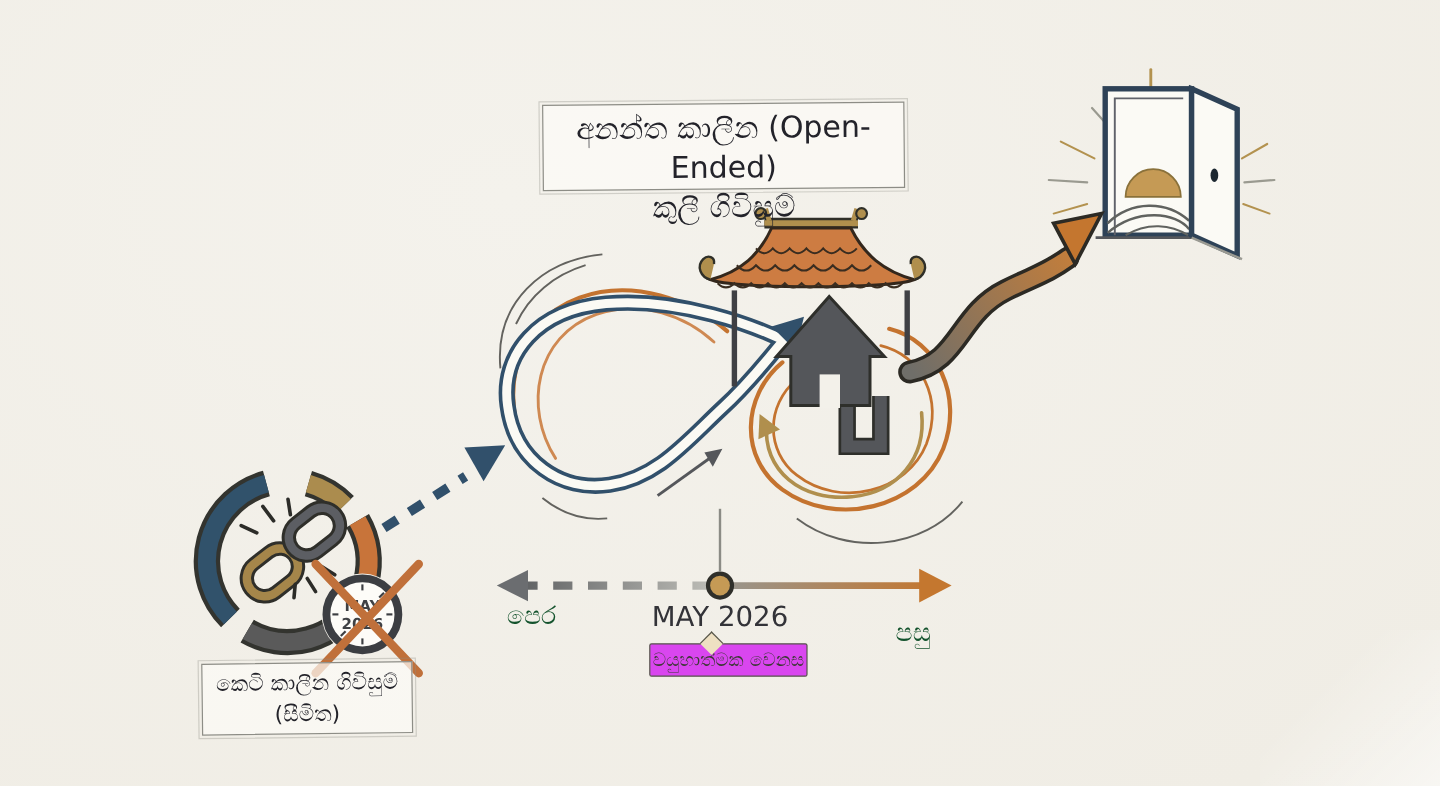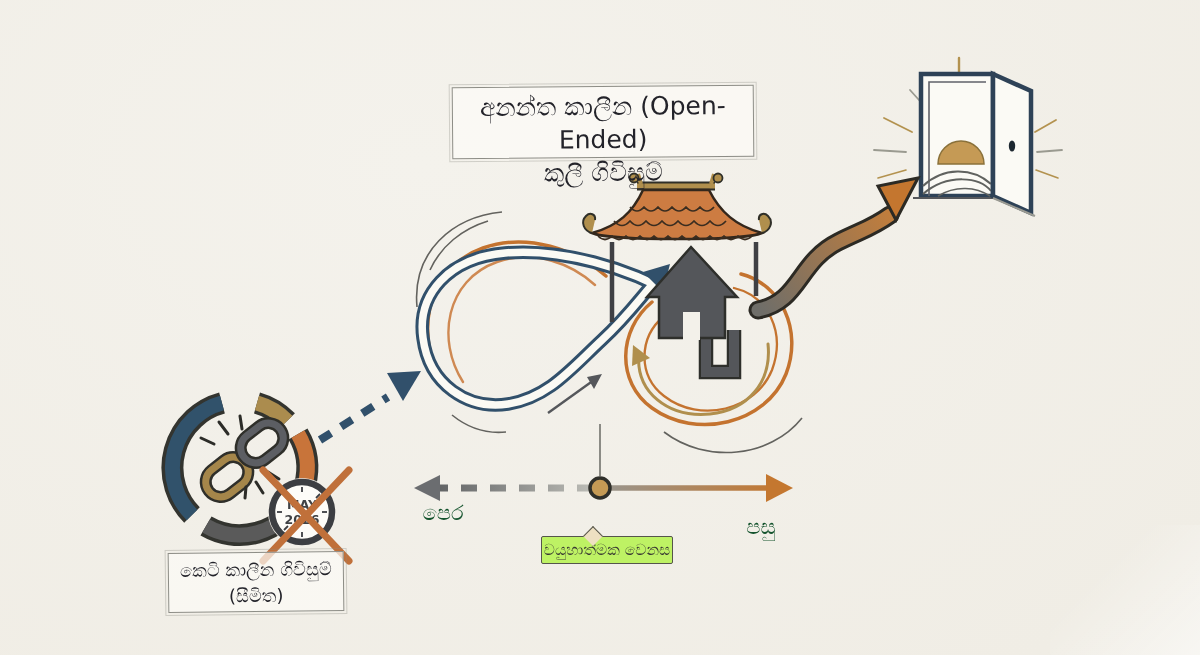--- a/index.html
+++ b/index.html
@@ -34,21 +34,21 @@
     font-size:18px;line-height:26px;padding-top:4px;font-weight:500;
   }
   .tl-label{
     position:absolute;color:#14532d;font-size:21px;font-weight:500;text-align:center;
   }
   .tl-before{left:408px;top:501px;width:70px;}
   .tl-date{left:535px;top:502px;width:130px;font-size:23px;color:#333338;}
   .tl-after{left:728px;top:515px;width:66px;}
   .callout{
     position:absolute;left:541px;top:536px;width:130px;height:26px;
-    background:#bef264;border:1.8px solid #55554b;border-radius:2px;
+    background:#d946ef;border:1.8px solid #55554b;border-radius:2px;
     color:#3a3a33;font-size:15.5px;line-height:26px;text-align:center;
   }
   .callout .pointer{
     position:absolute;left:44px;top:-8px;width:13px;height:13px;
     background:#eee0c2;border-left:1.8px solid #55554b;border-top:1.8px solid #55554b;
     transform:rotate(45deg);
   }
 </style>
 </head>
 <body>
@@ -225,20 +225,21 @@
   <div>අනන්ත කාලීන (Open-Ended)</div>
   <div>කුලී ගිවිසුම්</div>
 </div>
 
 <div class="sketch-box short-label-box">
   <div>කෙටි කාලීන ගිවිසුම්</div>
   <div>(සීමිත)</div>
 </div>
 
 <div class="tl-label tl-before">පෙර</div>
+<div class="tl-label tl-date">MAY 2026</div>
 <div class="tl-label tl-after">පසු</div>
 
 <div class="callout">
   <span class="pointer"></span>
   <span>වයුහාත්මක වෙනස</span>
 </div>
 
 <div class="paper-fold"></div>
 
 </div>

